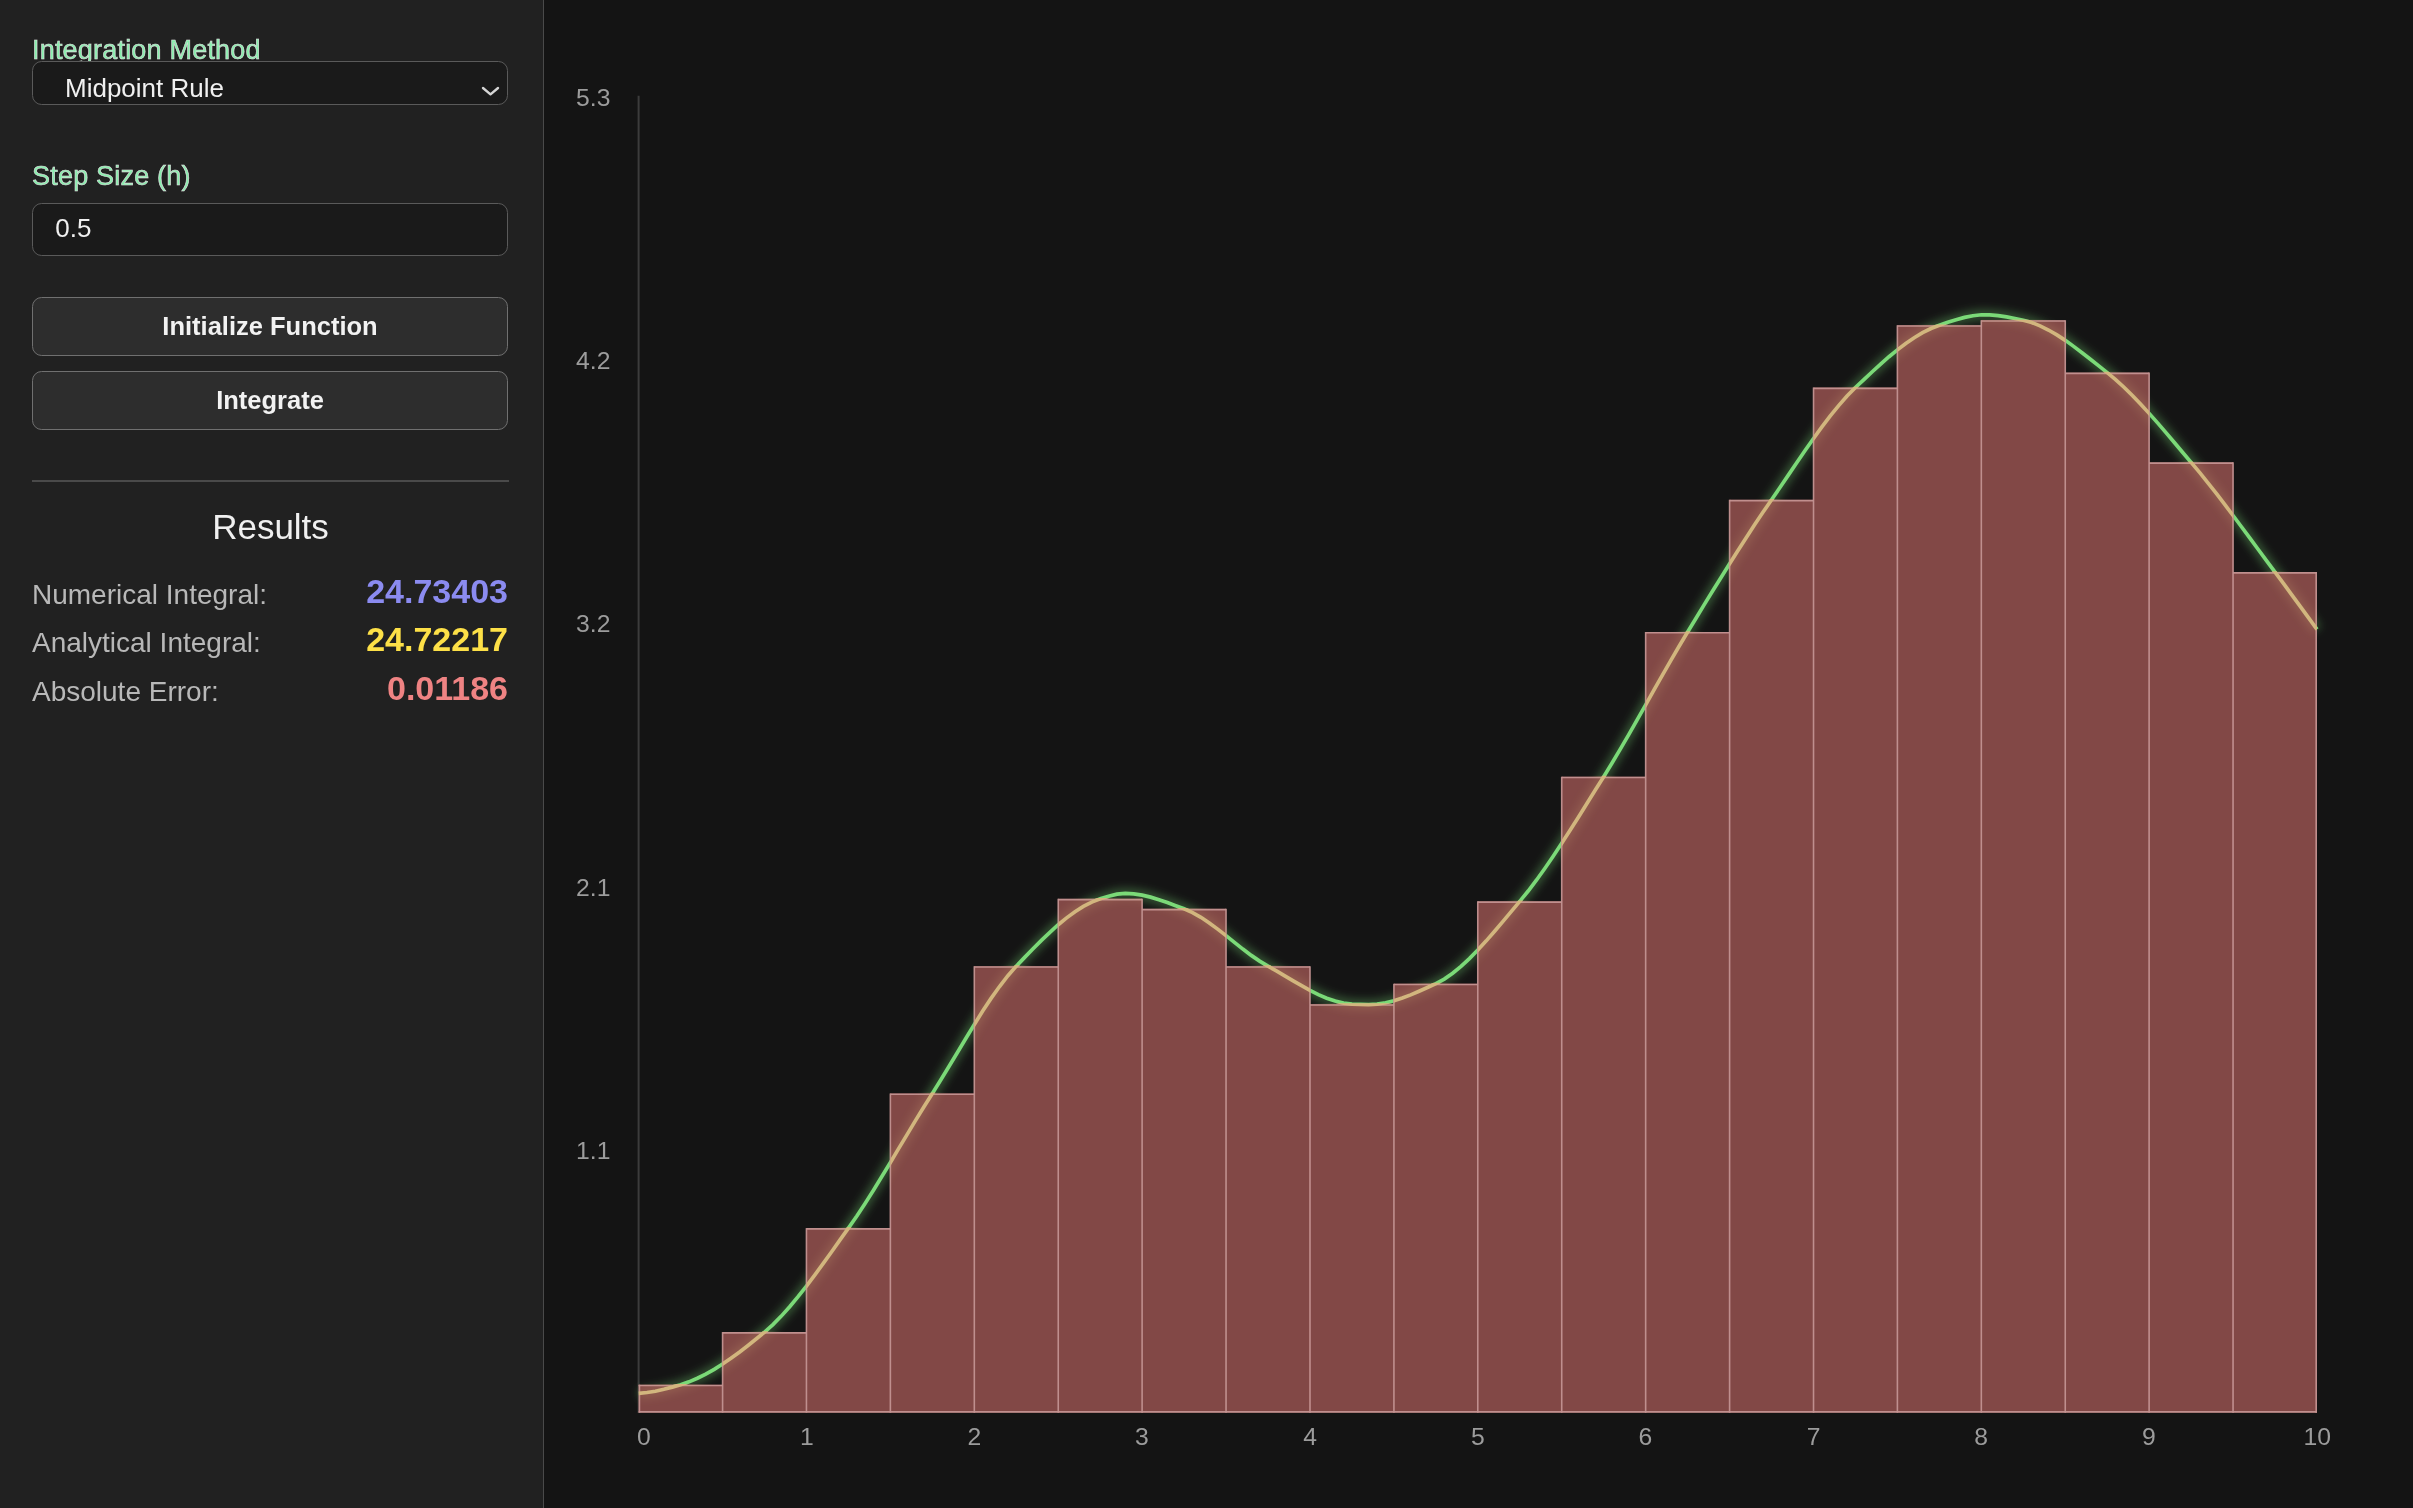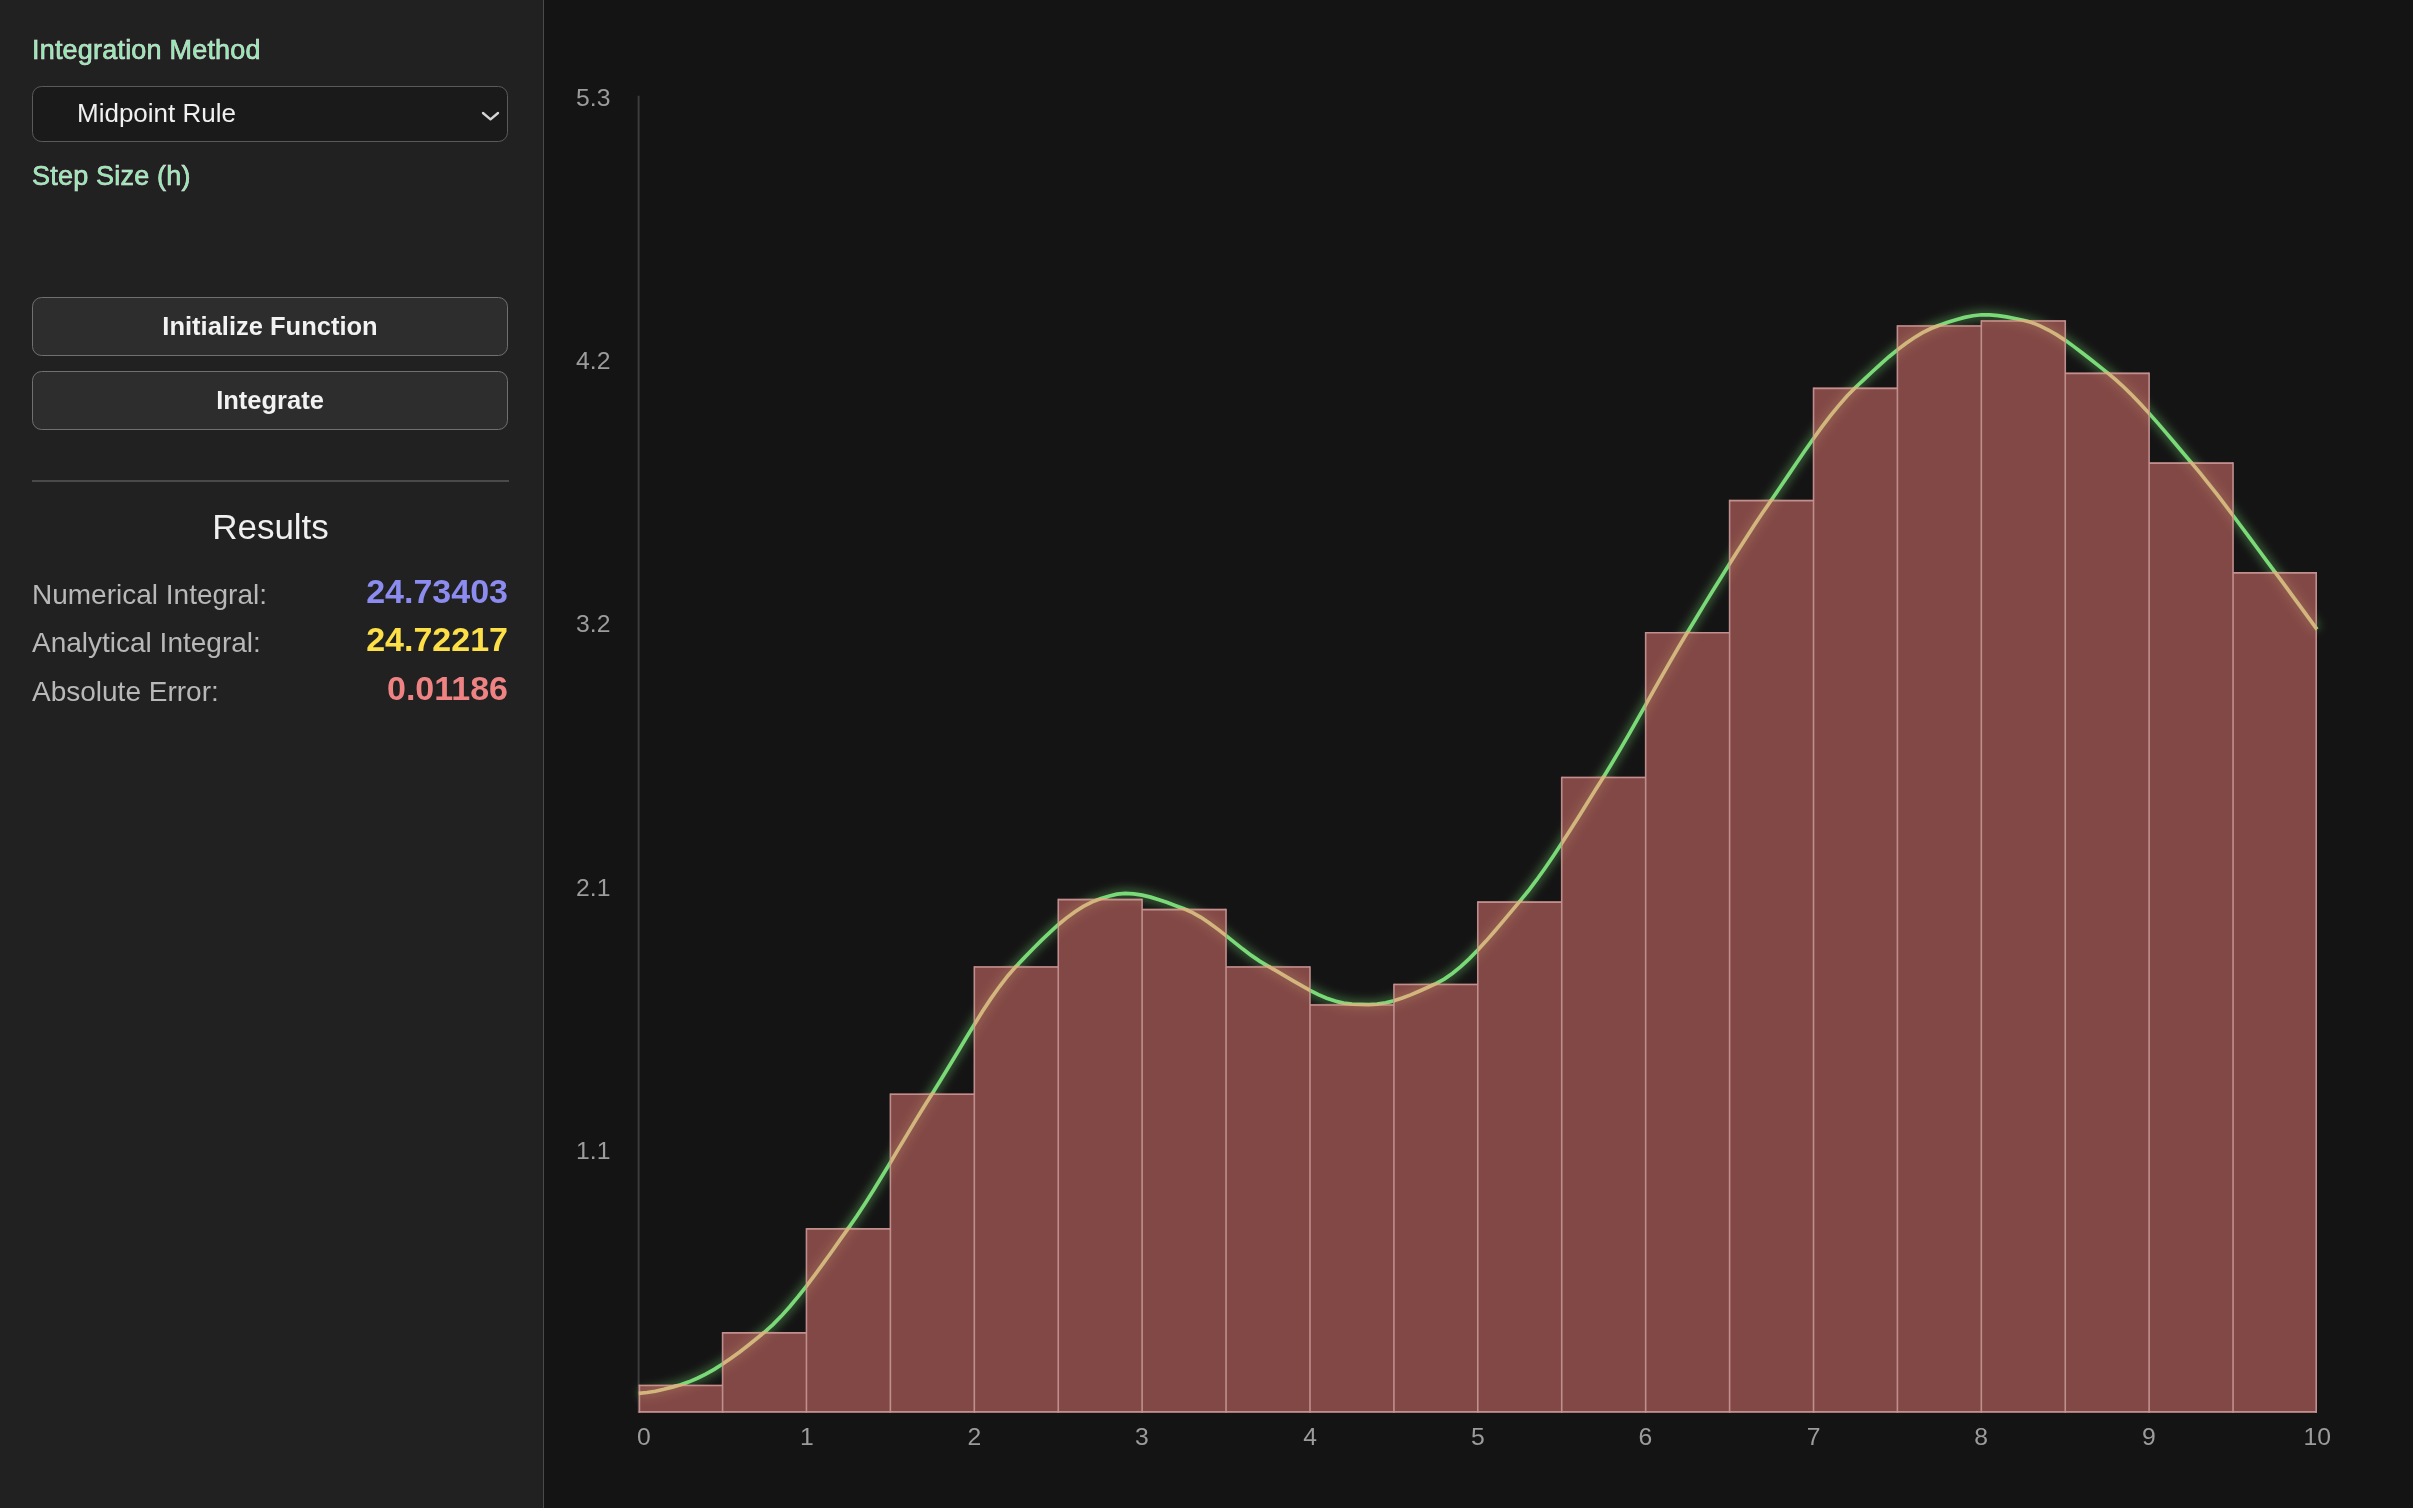--- a/index.html
+++ b/index.html
@@ -7,26 +7,27 @@
 .lab { position:absolute; left:32px; color:#86efac; font-size:27px; font-weight:400; -webkit-text-stroke:0.6px #e0e0e0; letter-spacing:0.2px;text-align:right; }
 .box { position:absolute; left:32px; width:476px; border:1.6px solid #5a5a5a; border-radius:9.6px; background:#1a1a1a; color:#f0f0f0; font-size:26px; }
 .btn { position:absolute; left:32px; width:476px; height:59px; border:1.6px solid #707070; border-radius:9.6px; background:#2d2d2d; color:#f2f2f2; font-size:25.5px; font-weight:700; text-align:center; }
 .row { position:absolute; left:32px; width:476px; display:flex; justify-content:space-between; align-items:center; }
 .rlab { color:#b8b8b8; font-size:28px;margin-top:8px; }
 .rval { font-size:34px; font-weight:700; }
 </style></head>
 <body>
 <div id="sidebar">
   <div class="lab" style="top:35px">Integration Method</div>
-  <div class="box" style="top:86px;height:56px;line-height:53px;padding-left:44px">Midpoint Rule
+  <div class="box" style="top:61px;height:44px;line-height:53px;padding-left:32px">Midpoint Rule
     <svg style="position:absolute;right:7.2px;top:24px" width="19" height="10.4" viewBox="0 0 24 13">
         <path d="M2.5 2.5 L12 10.5 L21.5 2.5" fill="none" stroke="#d5d5d5" stroke-width="3" stroke-linecap="round" stroke-linejoin="round"></path>
       </svg>
   </div>
   <div class="lab" style="top:161px">Step Size (h)</div>
+  <div class="box" style="top:203px;height:53px;line-height:49px;padding-left:22.3px">0.5</div>
   <div class="btn" style="top:371px;line-height:56px">Integrate</div>
   <div class="btn" style="top:297px;line-height:56px">Initialize Function</div>
   <div style="position:absolute;left:32px;top:480px;width:477px;height:1.6px;background:#4a4a4a"></div>
   <div style="position:absolute;left:32px;top:507px;width:477px;text-align:center;color:#f0f0f0;font-size:35px;font-weight:400">Results</div>
   <div class="row" style="top:571px">
       <span class="rlab">Numerical Integral:</span>
       <span class="rval" style="color:#8b8bf0">24.73403</span>
     </div>
   <div class="row" style="top:619px">
       <span class="rlab">Analytical Integral:</span>

